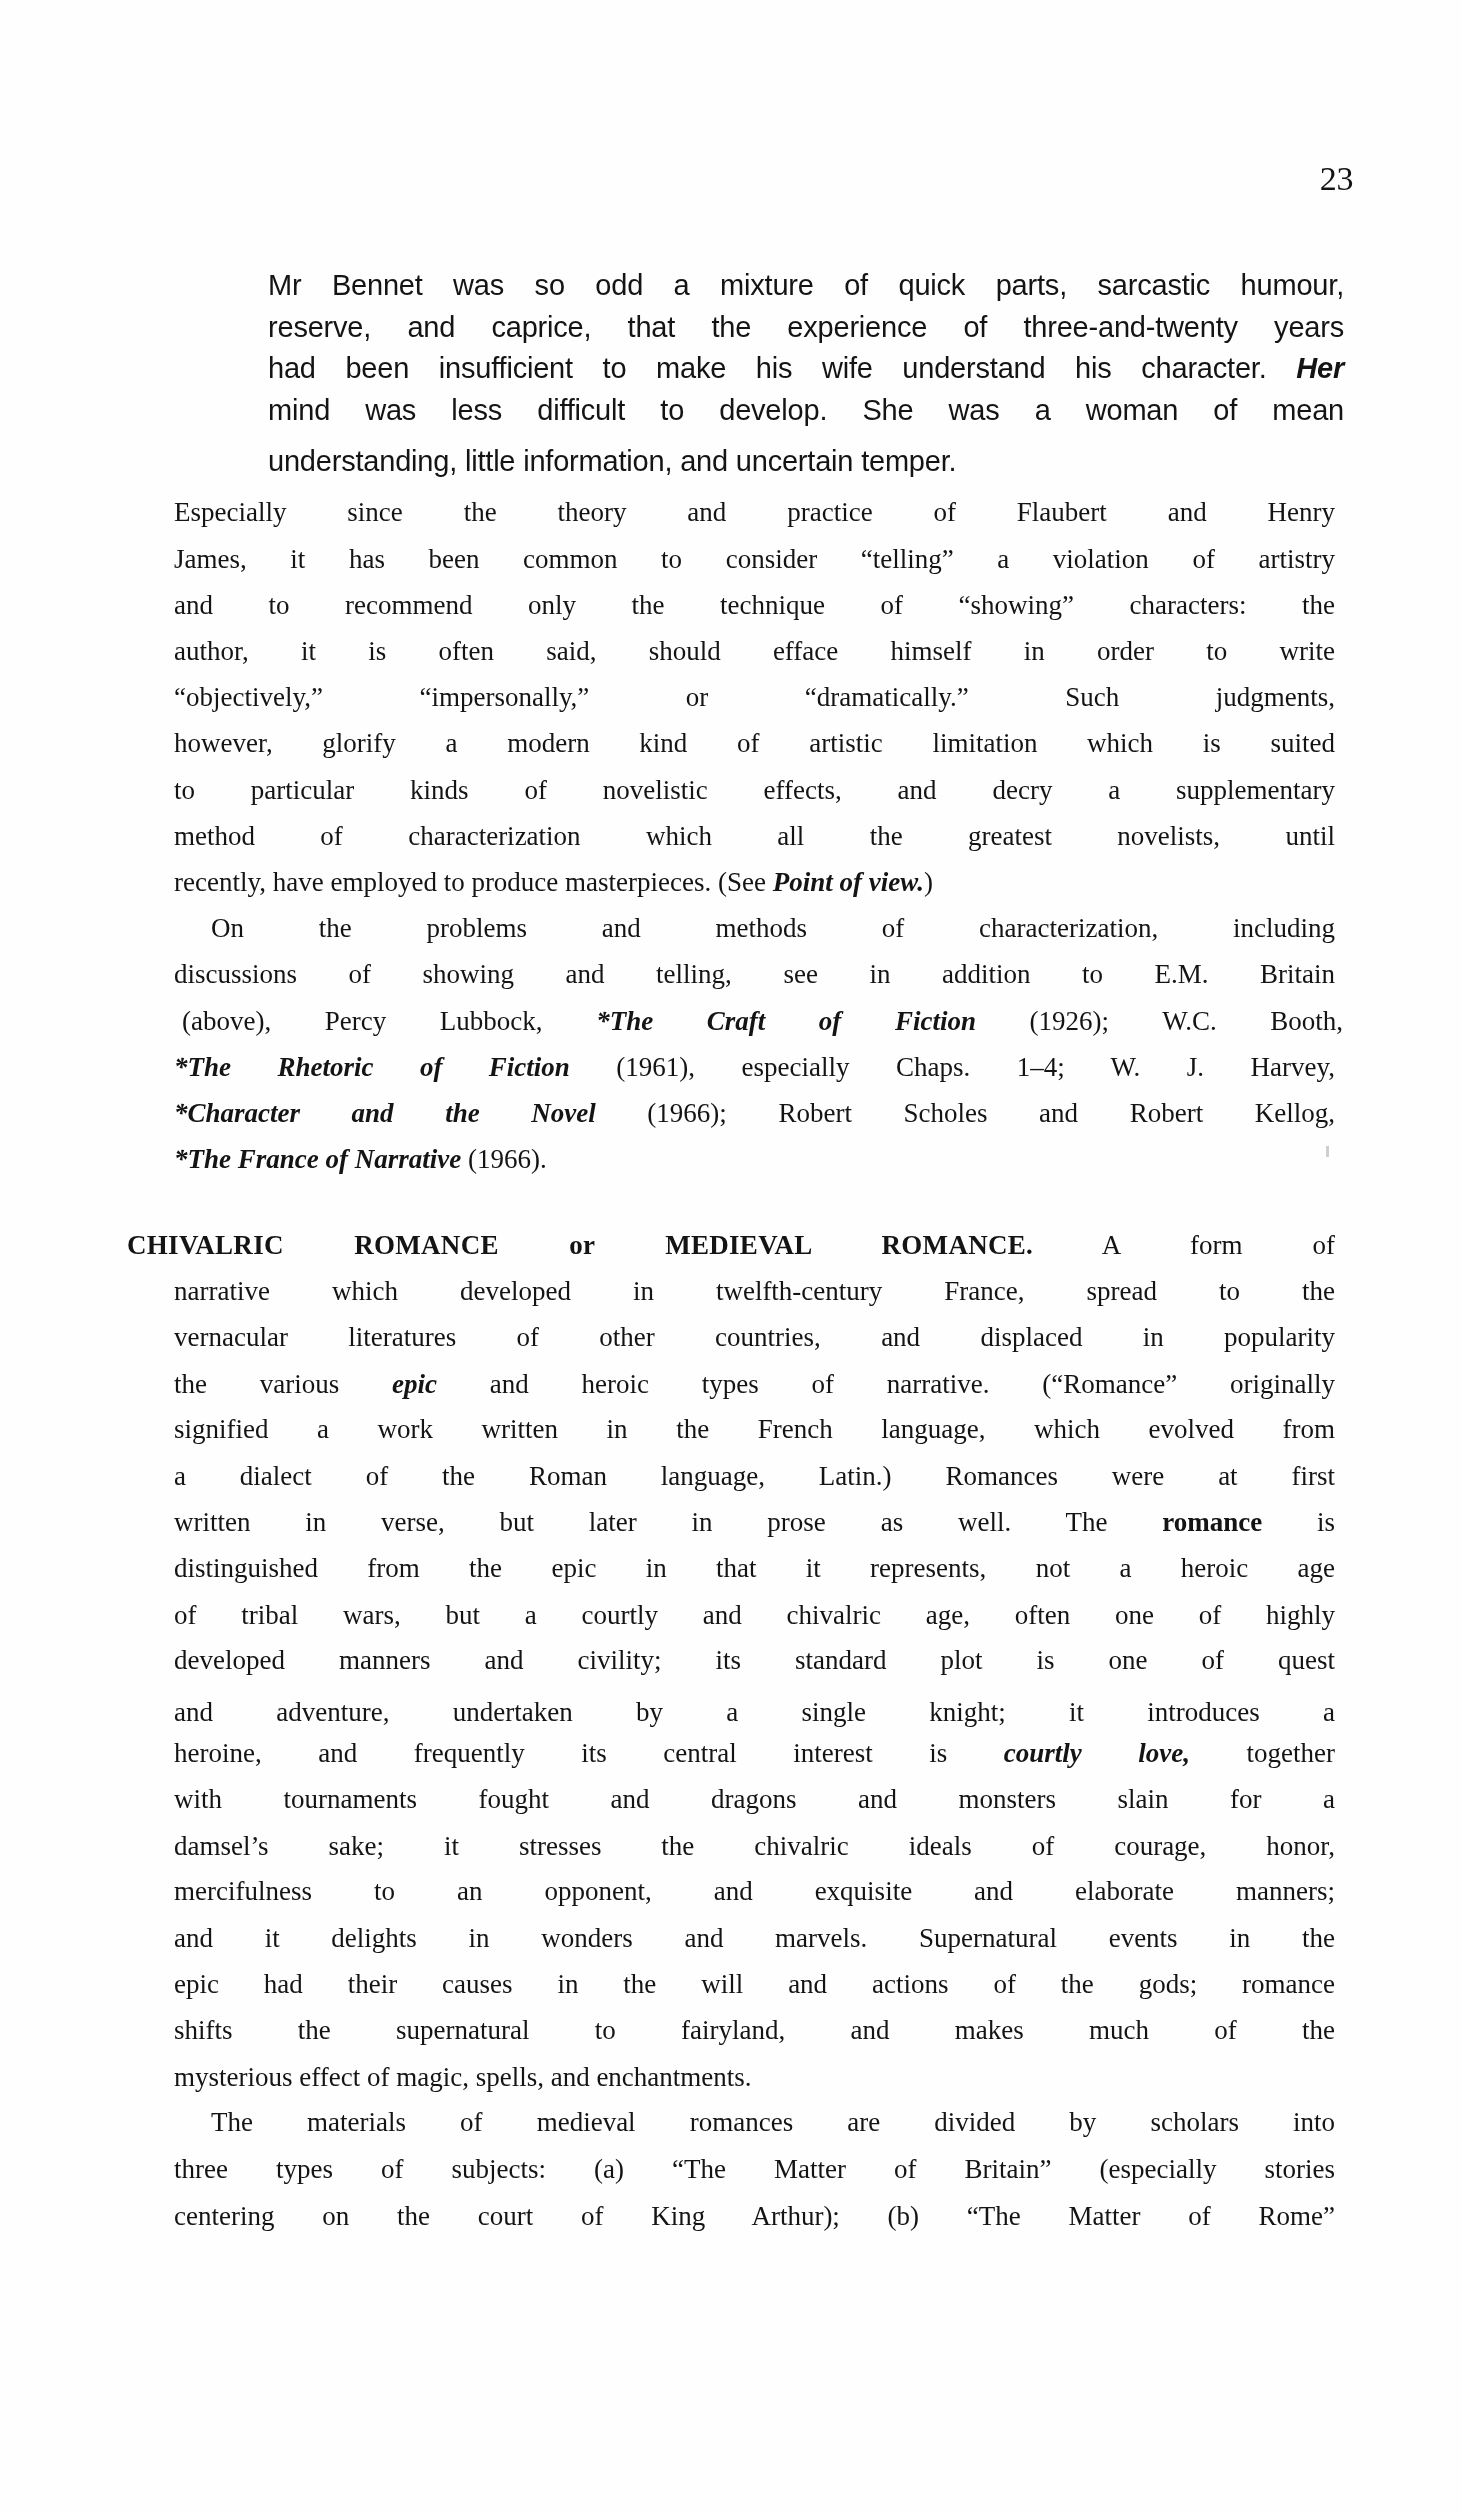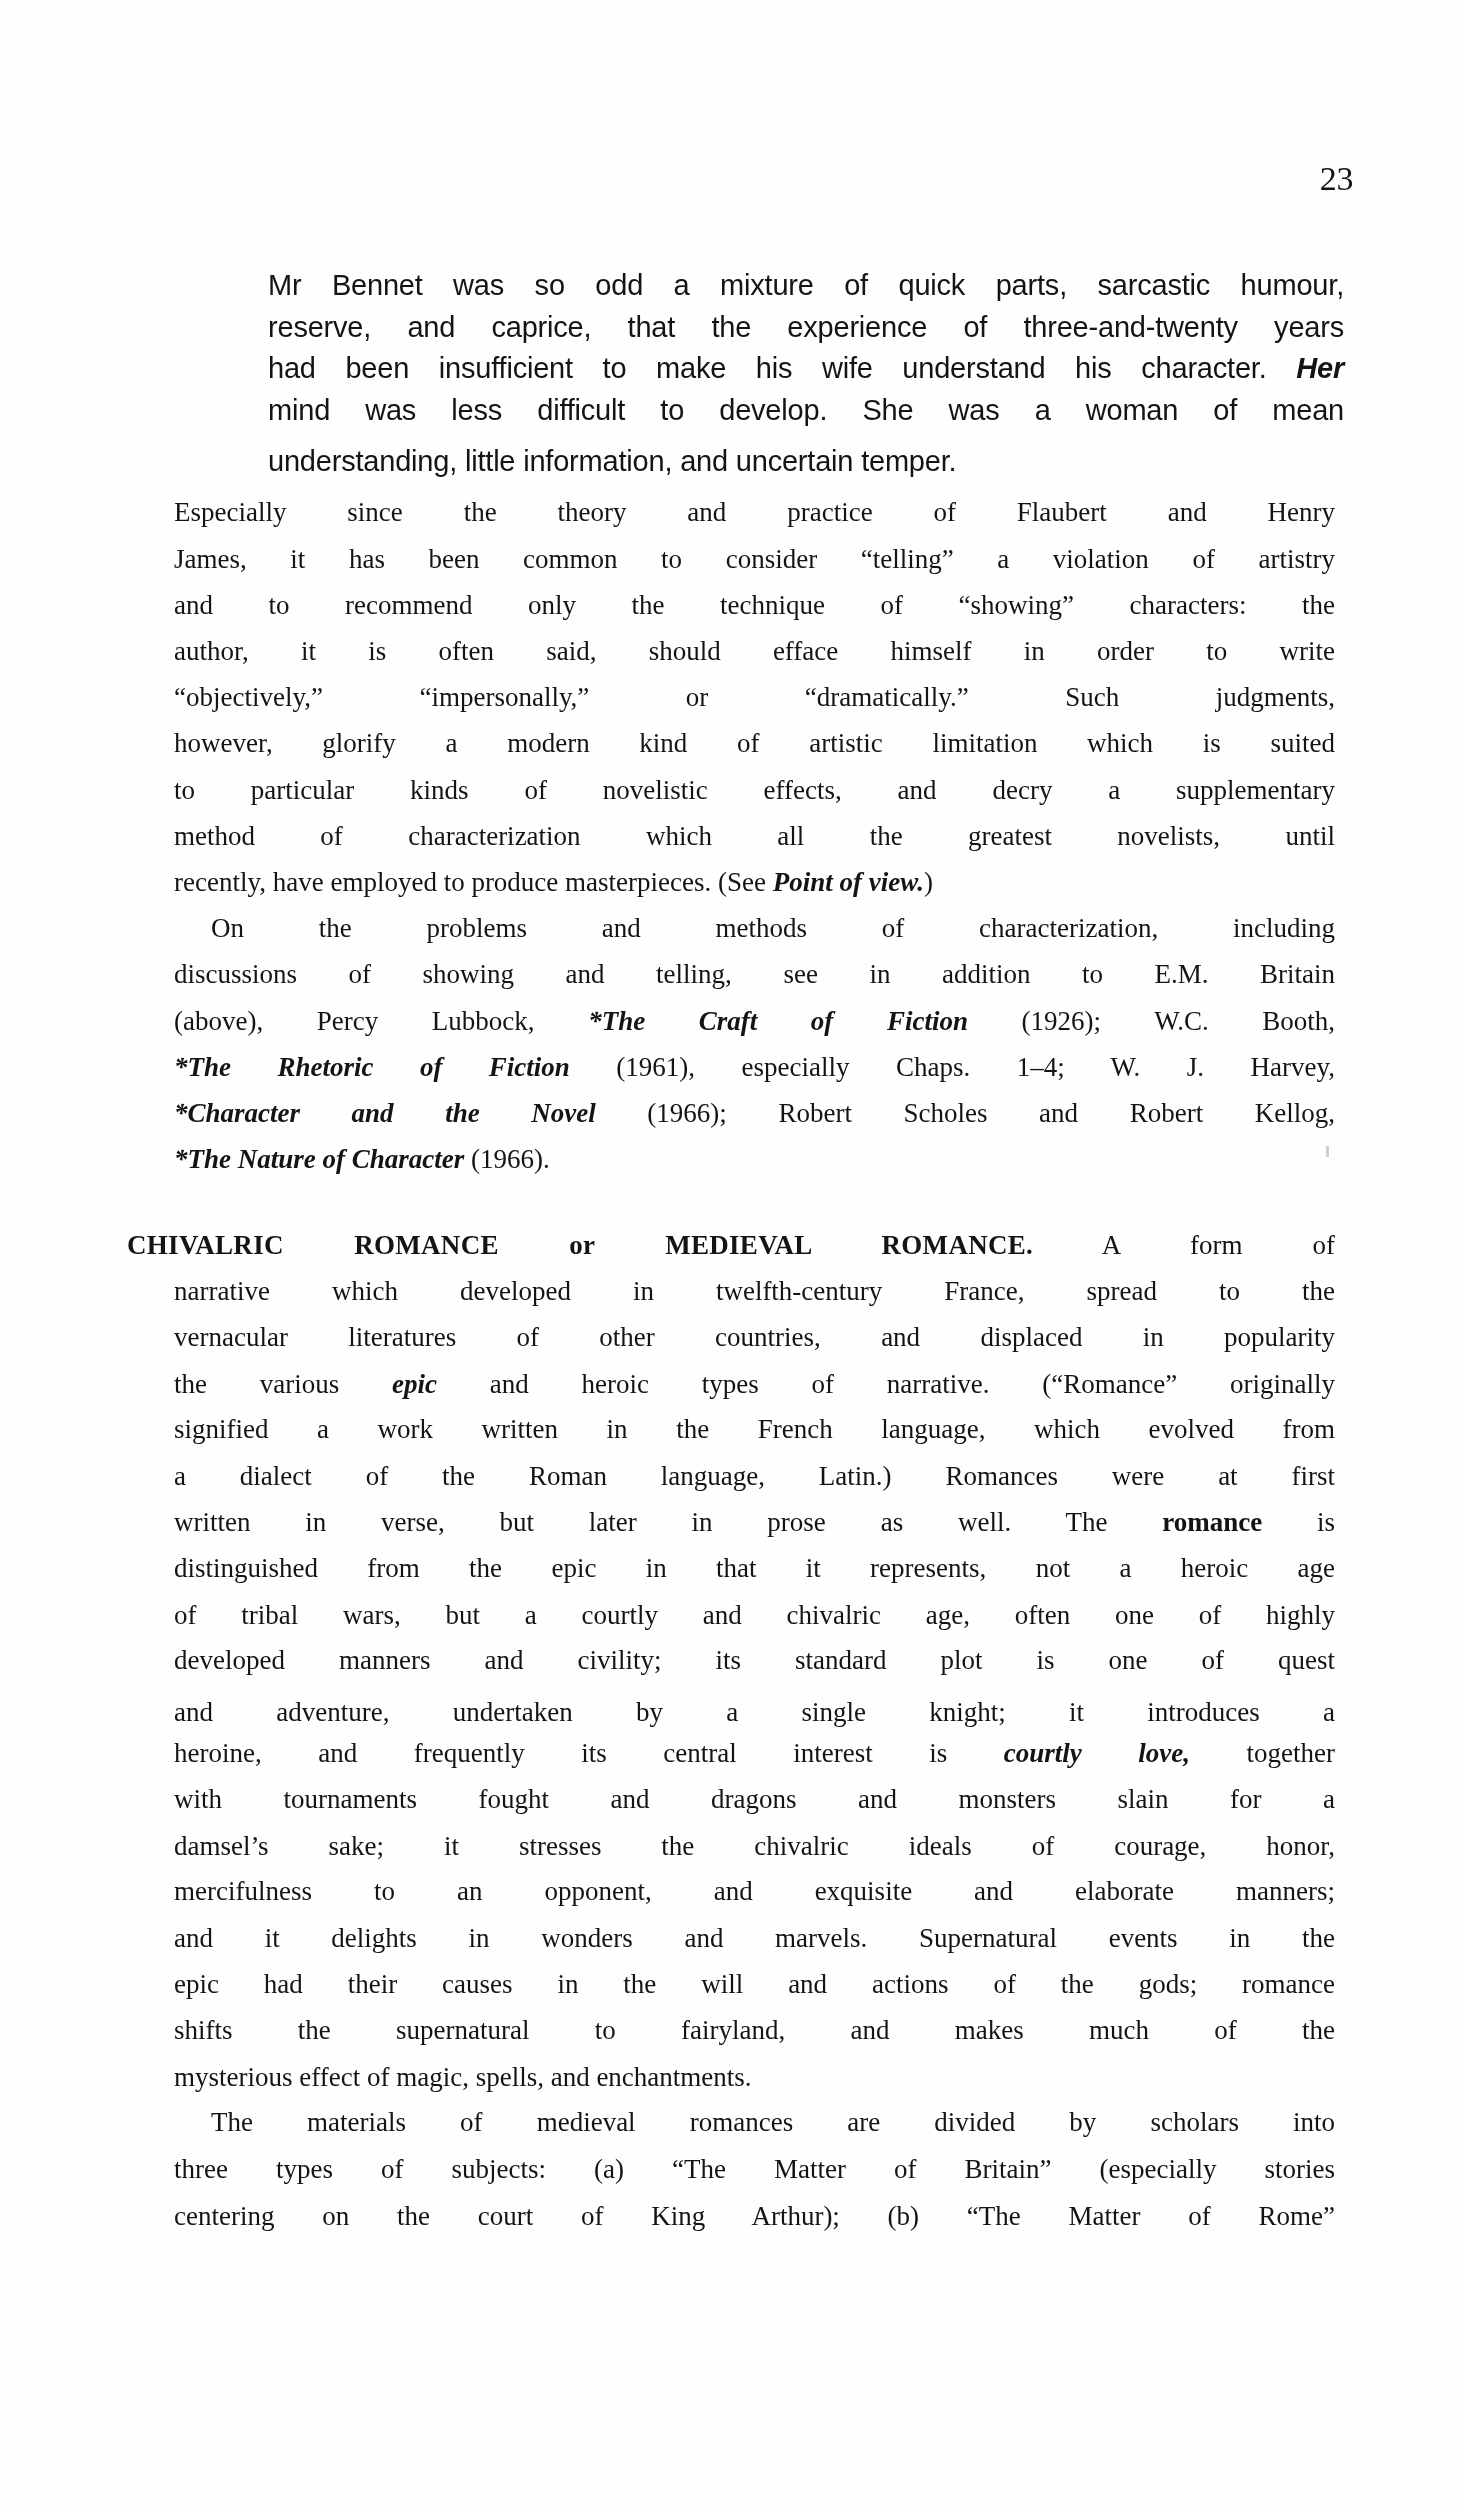--- a/index.html
+++ b/index.html
@@ -45,24 +45,24 @@
       <div class="line " style="top: 536px;">James, it has been common to consider “telling” a violation of artistry</div>
       <div class="line " style="top: 582px;">and to recommend only the technique of “showing” characters: the</div>
       <div class="line " style="top: 628px;">author, it is often said, should efface himself in order to write</div>
       <div class="line " style="top: 674px;">“objectively,” “impersonally,” or “dramatically.” Such judgments,</div>
       <div class="line " style="top: 720px;">however, glorify a modern kind of artistic limitation which is suited</div>
       <div class="line " style="top: 767px;">to particular kinds of novelistic effects, and decry a supplementary</div>
       <div class="line " style="top: 813px;">method of characterization which all the greatest novelists, until</div>
       <div class="line last" style="top: 859px;">recently, have employed to produce masterpieces. (See <i>Point of view.</i>)</div>
       <div class="line indent" style="top: 905px;">On the problems and methods of characterization, including</div>
       <div class="line " style="top: 951px;">discussions of showing and telling, see in addition to E.M. Britain</div>
-      <div class="line " style="top: 998px;">(above), Percy Lubbock, <i>*The Craft of Fiction</i> (1926); W.C. Booth,</div>
+      <div class="line " style="top: 998px; margin-left: 8px;">(above), Percy Lubbock, <i>*The Craft of Fiction</i> (1926); W.C. Booth,</div>
       <div class="line " style="top: 1044px;"><i>*The Rhetoric of Fiction</i> (1961), especially Chaps. 1–4; W. J. Harvey,</div>
       <div class="line " style="top: 1090px;"><i>*Character and the Novel</i> (1966); Robert Scholes and Robert Kellog,</div>
-      <div class="line  last" style="top: 1136px;"><i>*The Nature of Character</i> (1966).</div>
+      <div class="line  last" style="top: 1136px;"><i>*The France of Narrative</i> (1966).</div>
       <div class="line head" style="top: 1222px;"><b class="hw">CHIVALRIC ROMANCE</b><b class="hw"> or </b><b class="hw">MEDIEVAL ROMANCE.</b><span> A form of</span></div>
       <div class="line " style="top: 1268px;">narrative which developed in twelfth-century France, spread to the</div>
       <div class="line " style="top: 1314px;">vernacular literatures of other countries, and displaced in popularity</div>
       <div class="line " style="top: 1361px;">the various <i>epic</i> and heroic types of narrative. (“Romance” originally</div>
       <div class="line " style="top: 1406px;">signified a work written in the French language, which evolved from</div>
       <div class="line " style="top: 1453px;">a dialect of the Roman language, Latin.) Romances were at first</div>
       <div class="line " style="top: 1499px;">written in verse, but later in prose as well. The <b class="kw">romance</b> is</div>
       <div class="line " style="top: 1545px;">distinguished from the epic in that it represents, not a heroic age</div>
       <div class="line " style="top: 1592px;">of tribal wars, but a courtly and chivalric age, often one of highly</div>
       <div class="line " style="top: 1637px;">developed manners and civility; its standard plot is one of quest</div>

